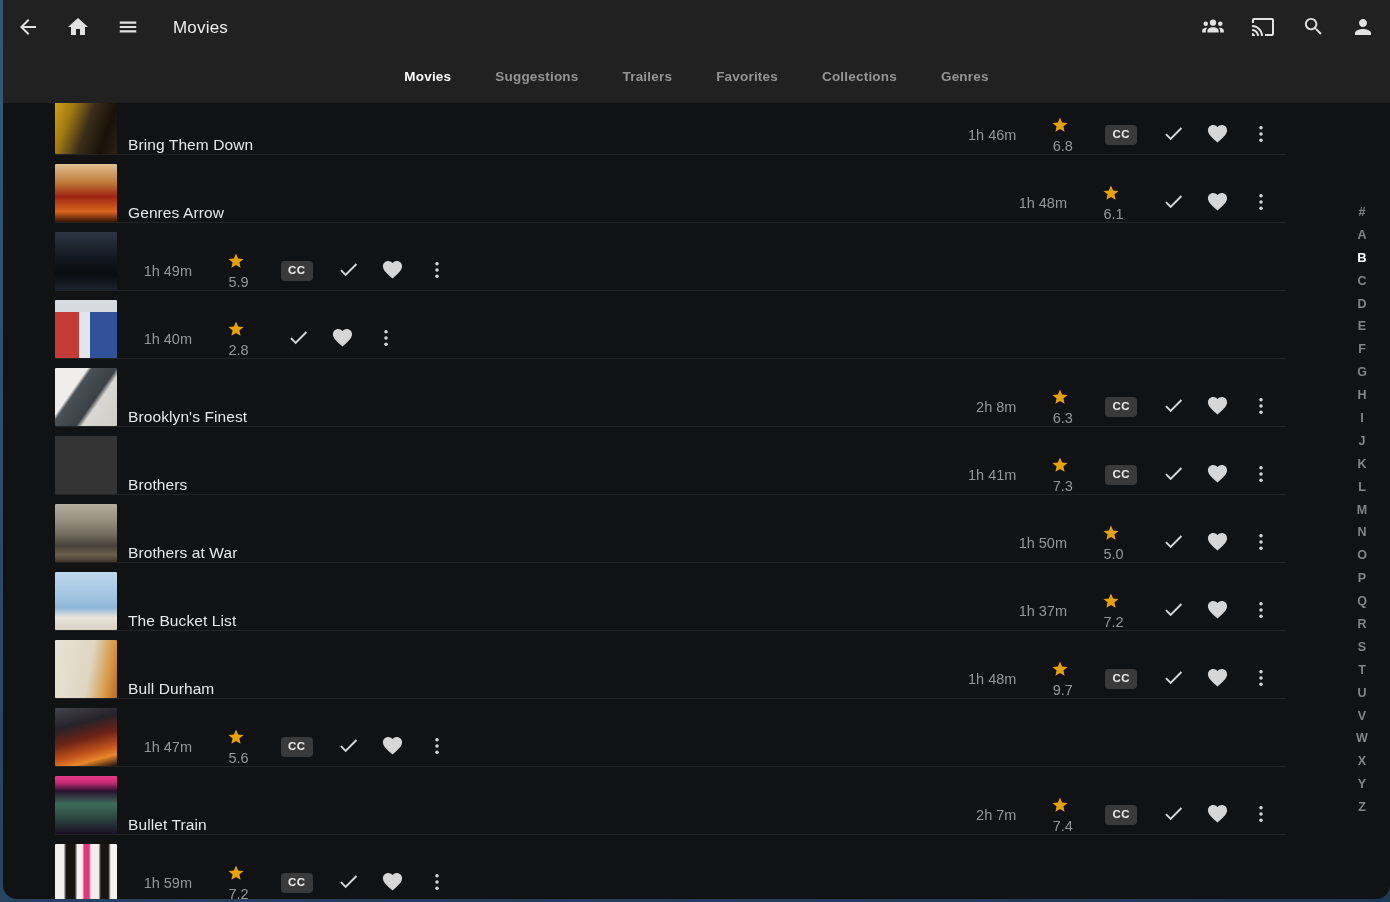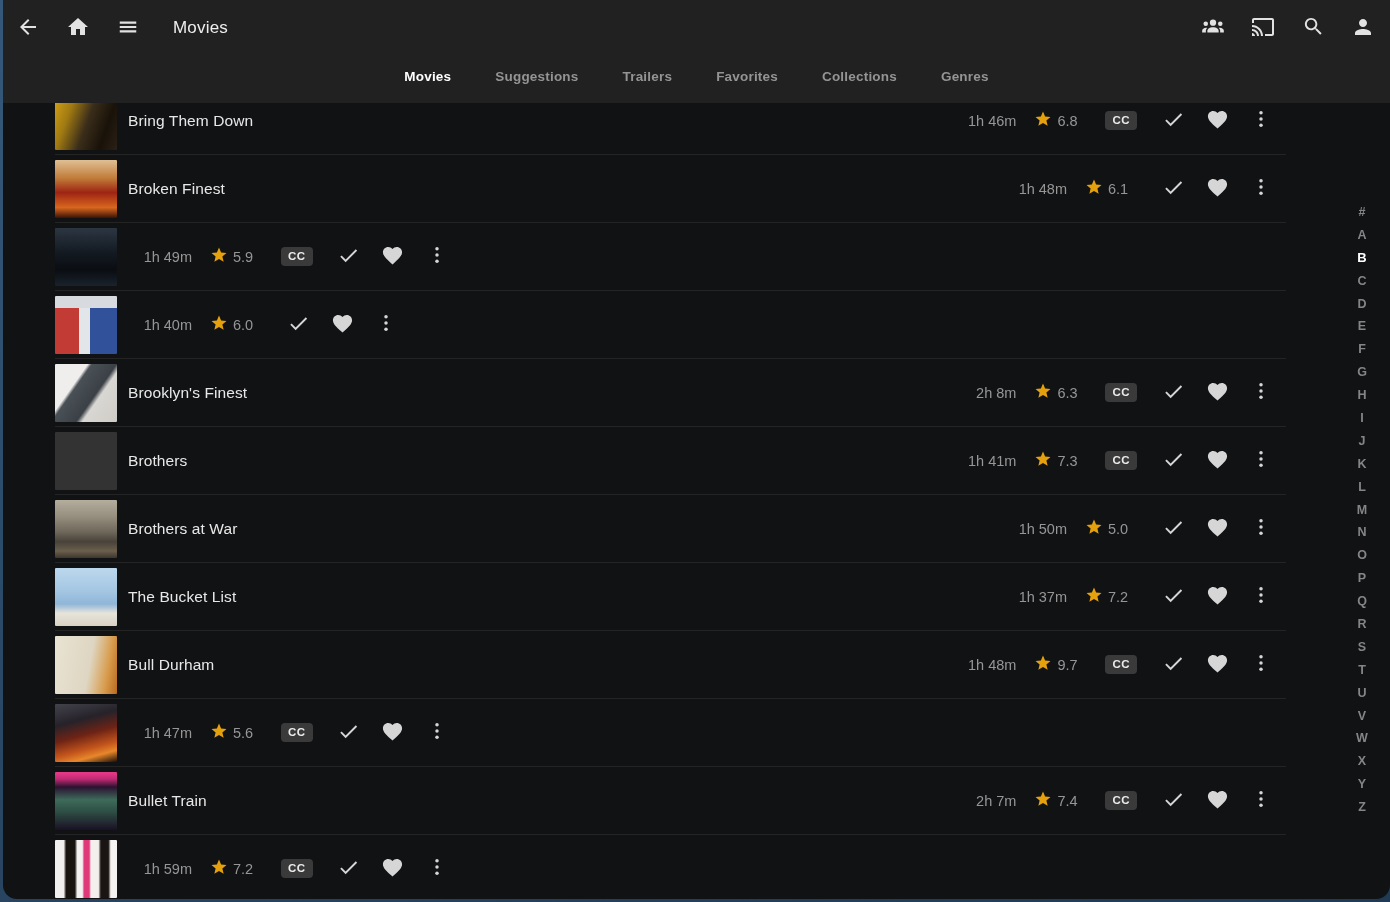--- a/index.html
+++ b/index.html
@@ -44,32 +44,32 @@
     letter-spacing:.2px; padding:4px 2px;
   }
   .tab.active { color:#ffffff; }
   
   .list-viewport {
     position:absolute; top:103px; left:52px; right:104px; bottom:0;
     overflow:hidden;
   }
   .list-inner { margin-top:-16px; }
   .row {
-    height:68px; display:flex; align-items:center;
+    height:68px; display:flex; align-items:flex-end;
     border-bottom:1px solid #242424; cursor:pointer;
     padding-right:12px;
   }
   .poster {
     width:62px; height:58px; flex:0 0 62px; margin-right:11px;
     background:#333; border-radius:1px;
   }
   .movie-title { flex:1; color:#e8e8e8; font-size:15.5px; font-weight:400; letter-spacing:.1px; }
   .row-right { display:flex; align-items:center; }
   .duration { min-width:64px; text-align:right; color:#969696; font-size:14.5px; }
-  .rating { display:flex; align-items:center; margin-left:18px; width:52px; }
+  .rating { display:flex; align-items:center; margin-left:18px; width:52px;flex-direction:column; }
   .rating svg { flex:0 0 auto; }
   .rating-value { color:#969696; font-size:14.5px; margin-left:5px; }
   .cc-badge {
     margin-left:19px; background:#3a3a3a; color:#ececec;
     font-size:11.5px; font-weight:700; letter-spacing:.5px;
     border-radius:4px; padding:3px 7px 3px 7px; line-height:1.2;
   }
   .row-action { margin-left:18px; }
   .row-action.first { margin-left:23px; }
   .row-action svg { fill:#d6d6d6; }
@@ -212,21 +212,21 @@
                   <circle cx="12" cy="4.5" r="2.1"></circle>
                   <circle cx="12" cy="12" r="2.1"></circle>
                   <circle cx="12" cy="19.5" r="2.1"></circle>
                 </svg>
         </span>
       </button>
     </div>
   </div>
         <div class="row">
     <div class="poster poster-1"></div>
-    <div class="movie-title">Broken Finest</div>
+    <div class="movie-title">Genres Arrow</div>
     <div class="row-right">
       <span class="duration">1h 48m</span>
       <span class="rating">
         <span>
           <svg width="18" height="18" viewBox="0 0 24 24" style="fill:#e5a00d">
                   <path d="M12 17.27L18.18 21l-1.64-7.03L22 9.24l-7.19-.61L12 2 9.19 8.63 2 9.24l5.46 4.73L5.82 21z"></path>
                 </svg>
         </span>
         <span class="rating-value">6.1</span>
       </span>
@@ -297,21 +297,21 @@
         <div class="row">
     <div class="poster poster-3"></div>
     <div class="row-right">
       <span class="duration">1h 40m</span>
       <span class="rating">
         <span>
           <svg width="18" height="18" viewBox="0 0 24 24" style="fill:#e5a00d">
                   <path d="M12 17.27L18.18 21l-1.64-7.03L22 9.24l-7.19-.61L12 2 9.19 8.63 2 9.24l5.46 4.73L5.82 21z"></path>
                 </svg>
         </span>
-        <span class="rating-value">6.0</span>
+        <span class="rating-value">2.8</span>
       </span>
 
       <button class="icon-btn row-action first">
         <span>
           <svg width="23" height="23" viewBox="0 0 24 24">
                   <path d="M9 16.17L4.83 12l-1.42 1.41L9 19 21 7l-1.41-1.41z"></path>
                 </svg>
         </span>
       </button>
       <button class="icon-btn row-action">

